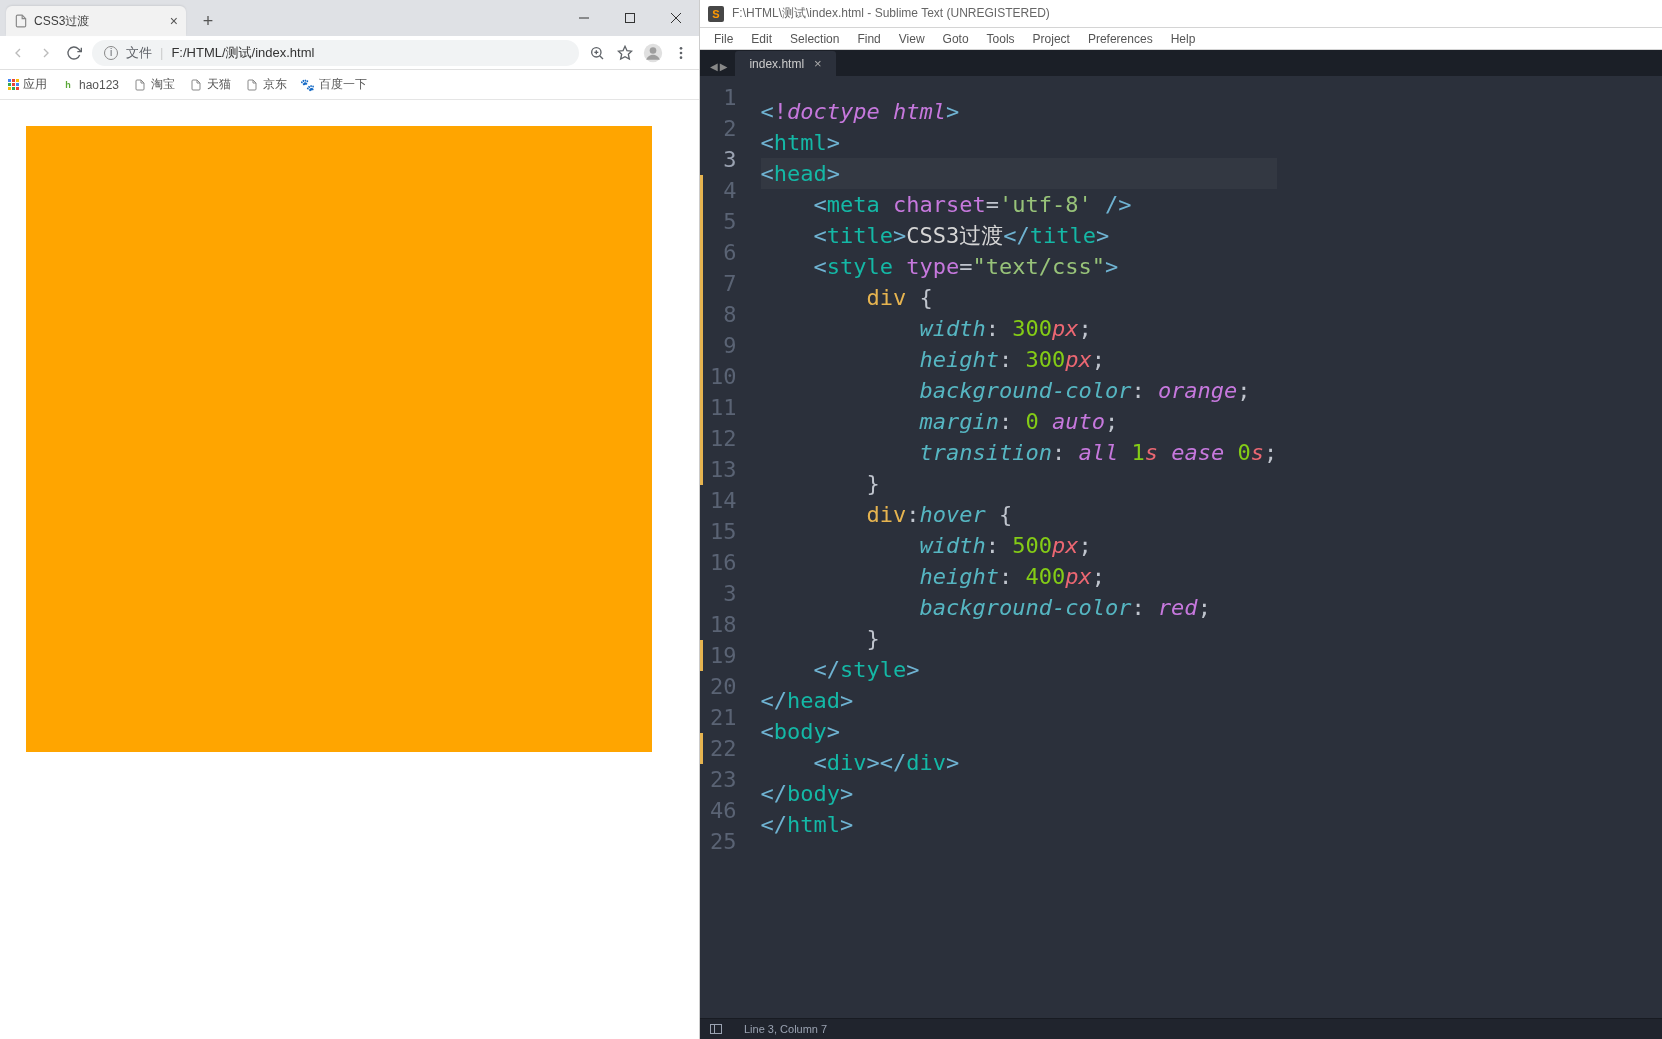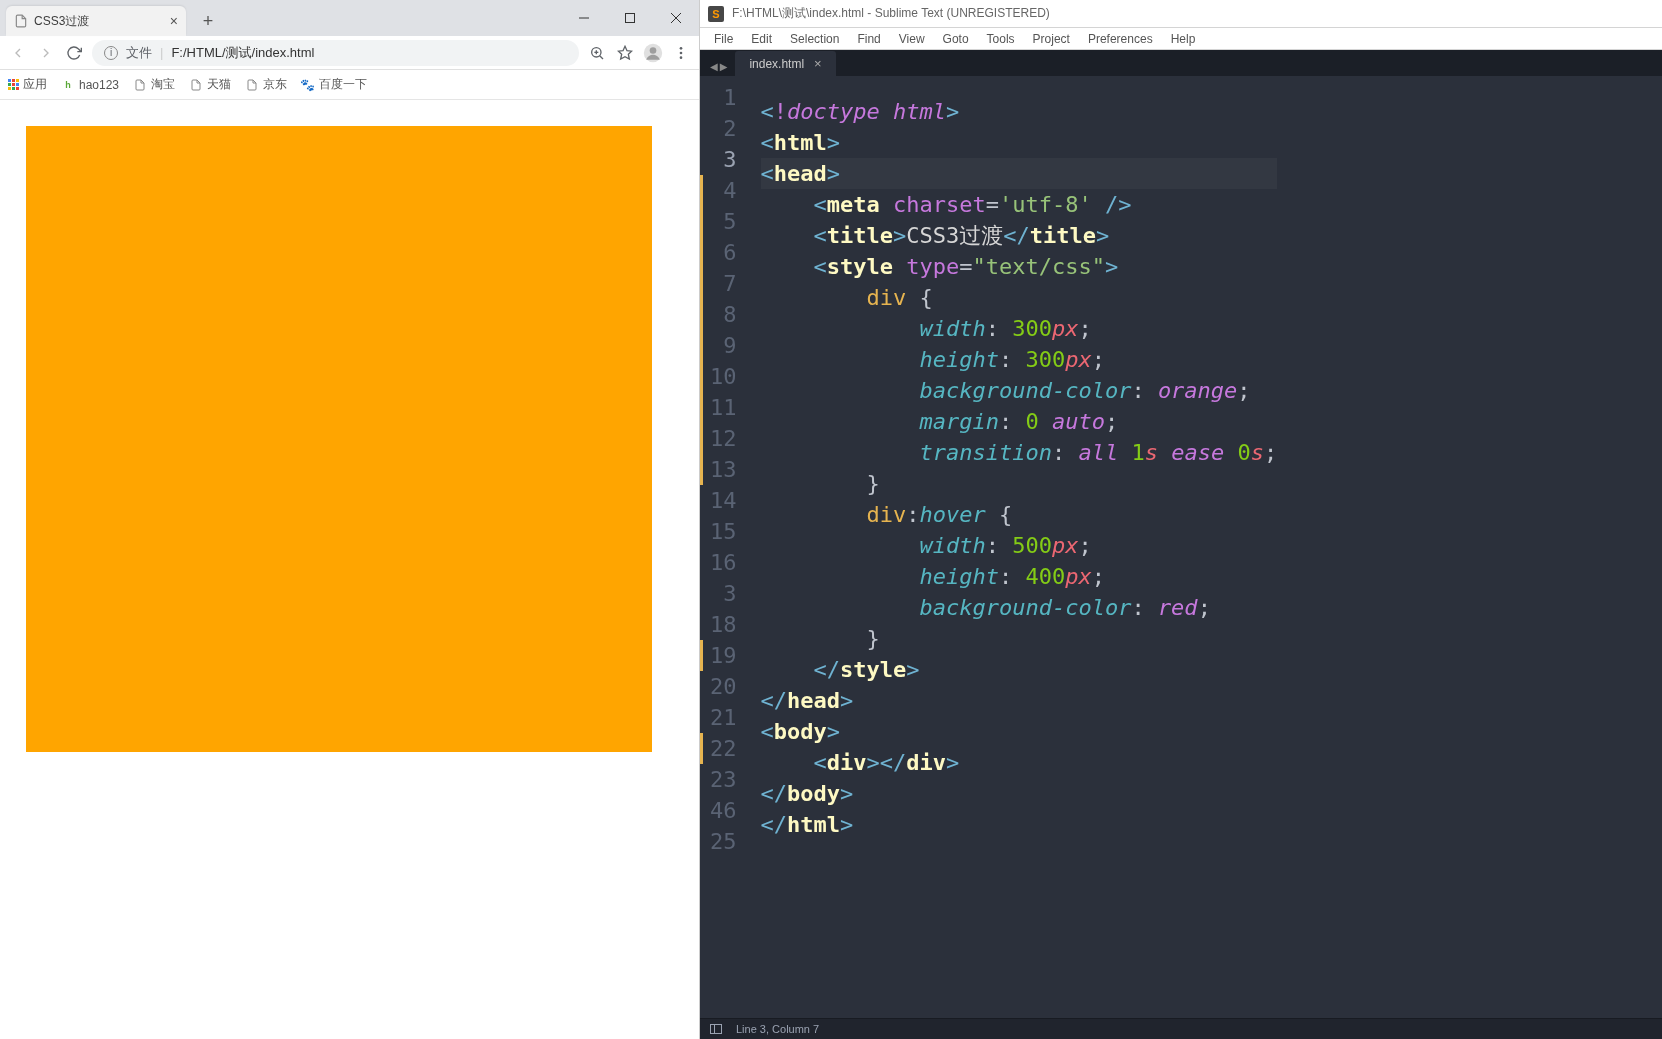--- a/index.html
+++ b/index.html
@@ -166,21 +166,21 @@
 .gutter .marker{position:absolute;left:0;width:3px;height:31px;background:#e6b450;}
 .code {
   padding:20px 10px;
   white-space:pre;
   color:#c0c5ce;
 }
 .code .line{height:31px;}
 .code .line.active{background:rgba(255,255,255,0.04);}
 
 .c-punct{color:#6fb3d2;}      
-.c-tag{color:#fef9c3;font-weight:bold;}        
+.c-tag{color:#14b8a6;}        
 .c-doctype{color:#c678dd;}       
 .c-attrname{color:#c678dd;}   
 .c-str{color:#98c379;}        
 .c-text{color:#d6d6d6;}
 .c-sel{color:#e6b450;}        
 .c-prop{color:#56b6c2;font-style:italic;} 
 .c-num{color:#84cc16;}        
 .c-unit{color:#eb6772;font-style:italic;}
 .c-kw{color:#c678dd;font-style:italic;}
 .c-white{color:#c0c5ce;}
@@ -190,21 +190,21 @@
 
 .minimap{position:absolute;right:0;top:0;width:18px;height:100%;}
 .st-status {
   height:20px;
   background:#20242d;
   color:#9aa2b1;
   font-size:11px;
   display:flex;
   align-items:center;
   padding:10px 10px;
-  gap:14px;
+  gap:22px;
   border-top:1px solid #181b22;
 }
 .st-status .panel-icon{width:12px;height:10px;border:1px solid #9aa2b1;position:relative;}
 .st-status .panel-icon::before{content:"";position:absolute;left:3px;top:0;bottom:0;width:1px;background:#9aa2b1;}
 
 svg{display:block;}
 </style>
 </head>
 <body>
 

